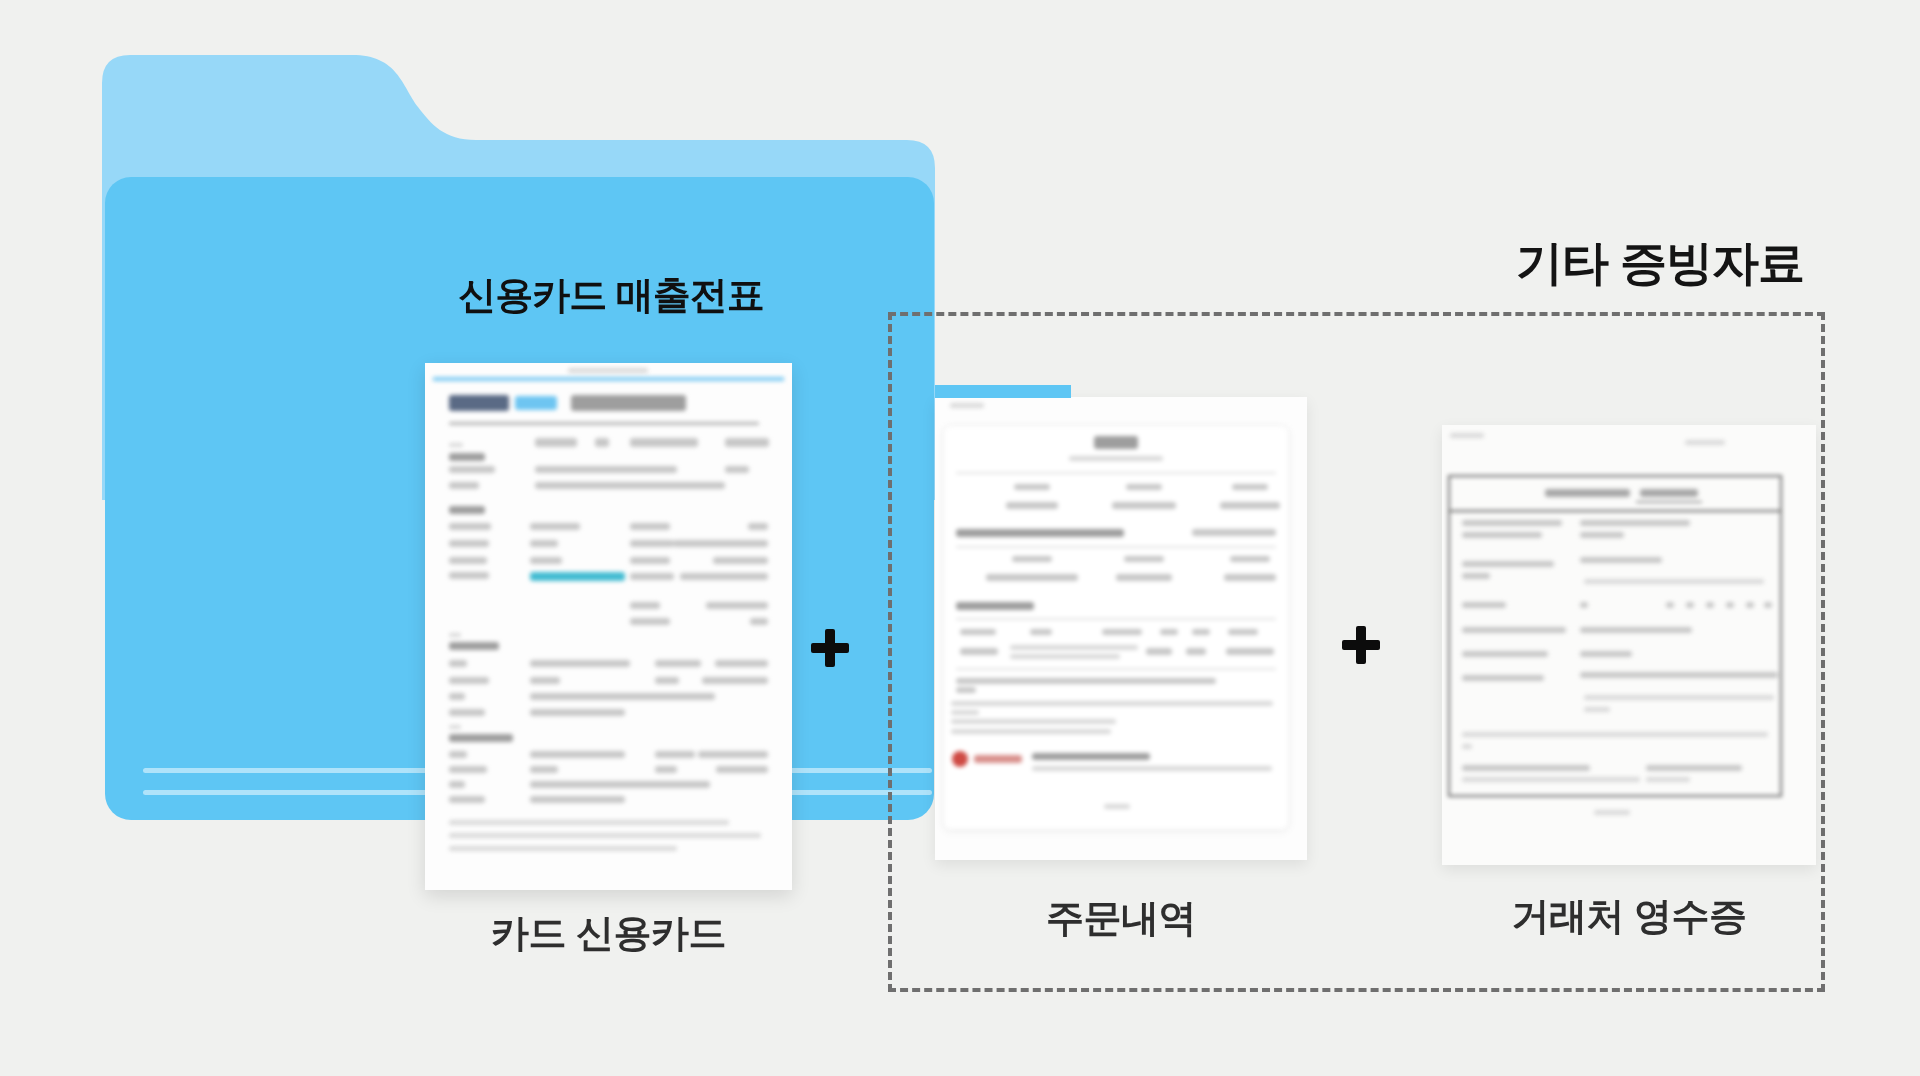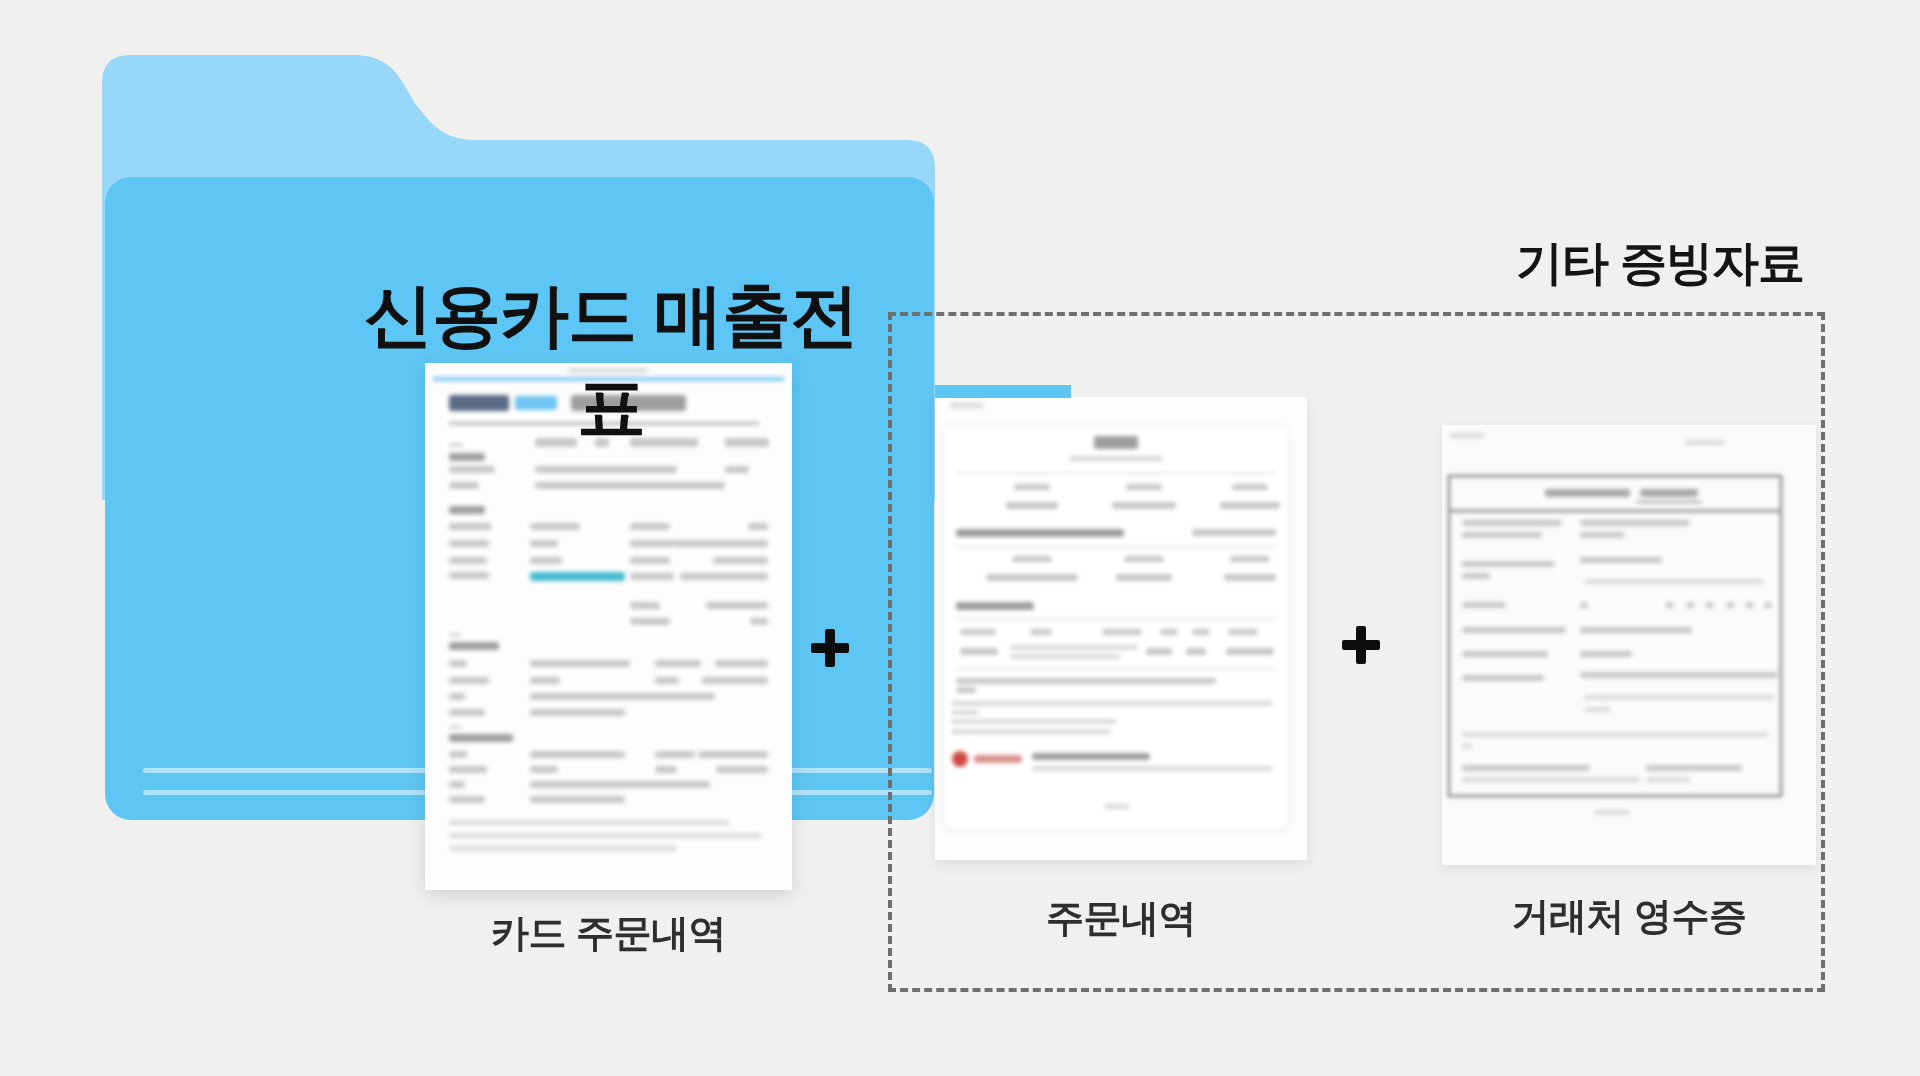--- a/index.html
+++ b/index.html
@@ -8,21 +8,21 @@
   .abs{position:absolute;}
 
   
   .folder-front{position:absolute;left:105px;top:177px;width:829px;height:643px;
                 background:#5ec6f4;border-radius:26px;}
   .fline{position:absolute;left:38px;width:789px;height:5px;background:rgba(255,255,255,.5);border-radius:3px;}
   .tab-label{position:absolute;left:152px;top:100px;font-size:33px;font-weight:700;color:#1d8fd8;letter-spacing:.5px;}
 
   
   .main-title{position:absolute;left:338px;top:270px;width:546px;text-align:center;
-              font-size:69px;font-weight:800;color:#101010;letter-spacing:-1px;}
+              font-size:38px;font-weight:800;color:#101010;letter-spacing:-1px;}
   .other-title{position:absolute;left:1490px;top:232px;width:340px;text-align:center;
                font-size:47px;font-weight:700;color:#141414;letter-spacing:-1px;}
   .caption{position:absolute;text-align:center;font-size:38px;font-weight:700;color:#2e2e2e;letter-spacing:-.5px;}
   .cap1{left:425px;top:908px;width:367px;}
   .cap2{left:935px;top:893px;width:372px;}
   .cap3{left:1442px;top:891px;width:374px;}
 
   
   .dashed-box{position:absolute;left:888px;top:312px;width:937px;height:680px;
               border:4px dashed #6f6f6f;box-sizing:border-box;}
@@ -248,17 +248,17 @@
       <div class="b l" style="left:152px;top:385px;width:36px;"></div>
     </div>
   </div>
 
   <div class="main-title">신용카드 매출전표</div>
   <div class="other-title">기타 증빙자료</div>
 
   <div class="plus plus1"></div>
   <div class="plus plus2"></div>
 
-  <div class="caption cap1">카드 주문내역</div>
+  <div class="caption cap1">카드 신용카드</div>
   <div class="caption cap2">주문내역</div>
   <div class="caption cap3">거래처 영수증</div>
 
 </div>
 
 </body></html>

